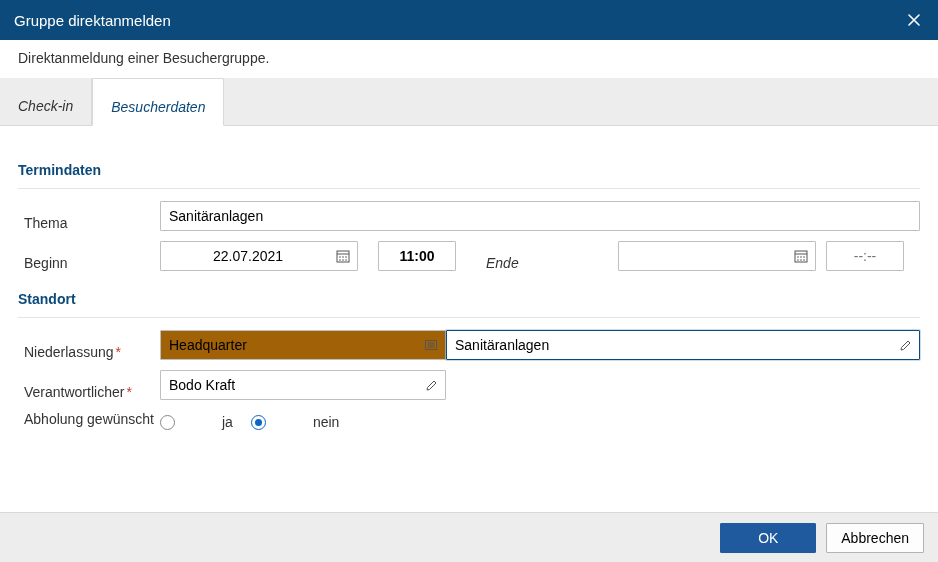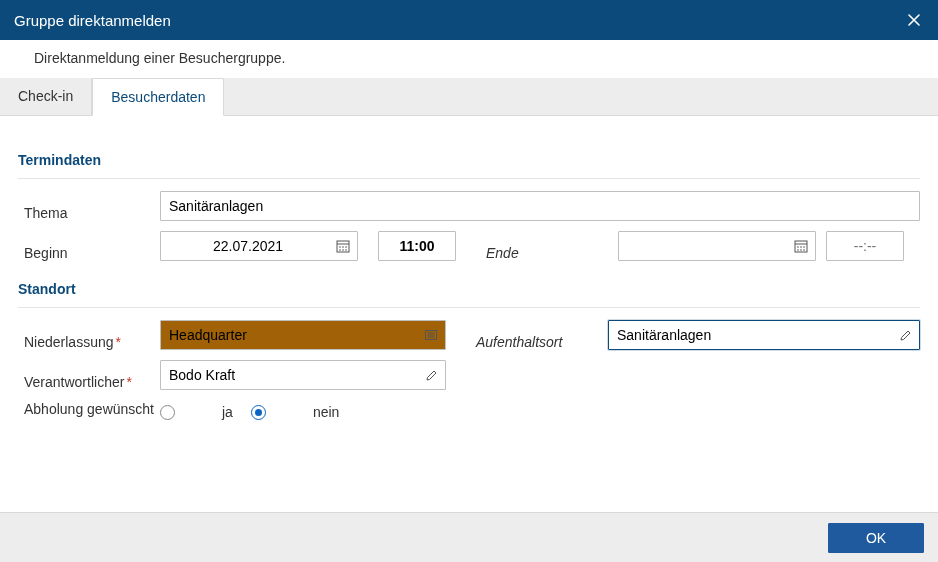--- a/index.html
+++ b/index.html
@@ -22,36 +22,37 @@
     justify-content: space-between;
     padding: 0 14px;
   }
   .header-title { font-size: 15px; }
   .close-btn {
     width: 20px; height: 20px;
     display: flex; align-items: center; justify-content: center;
     cursor: pointer; font-size: 18px;
   }
   .subtitle {
-    padding: 10px 34px 12px;
+    padding: 10px 18px 12px;
     color: #333;
     font-size: 14px;
   }
   .tabs {
     background: #ededed;
     display: flex;
     border-bottom: 1px solid #d9d9d9;
     padding-left: 0;
   }
   .tab {
-    padding: 10px 18px 10px;
+    padding: 20px 18px 10px;
     cursor: pointer;
     position: relative;
     font-size: 14px;
     color: #333;
+    font-style: italic;
   }
   .tab.active {
     background: #fff;
     color: #0b4a7a;
     border: 1px solid #d9d9d9;
     border-bottom: 1px solid #fff;
     margin-bottom: -1px;
     border-top-left-radius: 2px;
     border-top-right-radius: 2px;
   }
@@ -242,21 +243,20 @@
       <span class="field-icon">
         <svg width="14" height="14" viewBox="0 0 14 14">
             <rect x="1.5" y="2.5" width="11" height="9" fill="none" stroke="#555" stroke-width="1"></rect>
             <line x1="3.5" y1="5" x2="10.5" y2="5" stroke="#555" stroke-width="1"></line>
             <line x1="3.5" y1="7" x2="10.5" y2="7" stroke="#555" stroke-width="1"></line>
             <line x1="3.5" y1="9" x2="10.5" y2="9" stroke="#555" stroke-width="1"></line>
           </svg>
       </span>
     </div>
 
-    <div class="ende-label right-col-start">Aufenthaltsort</div>
     <div class="field-with-icon" style="flex:1">
       <input class="input-text focused" type="text" value="Sanitäranlagen" style="">
       <span class="field-icon">
         <svg width="13" height="13" viewBox="0 0 13 13">
             <path d="M2 11 L2.5 8.5 L9 2 L11 4 L4.5 10.5 Z" fill="none" stroke="#555" stroke-width="1"></path>
           </svg>
       </span>
     </div>
   </div>
 
@@ -290,14 +290,15 @@
     </div>
   </div>
 
 </div>
 
 <div class="footer">
   <div class="footer-left">
   </div>
   <div class="footer-right">
     <button class="btn btn-primary" style="min-width:96px">OK</button>
+    <button class="btn" style="min-width:96px">Abbrechen</button>
   </div>
 </div>
 
 </body></html>

